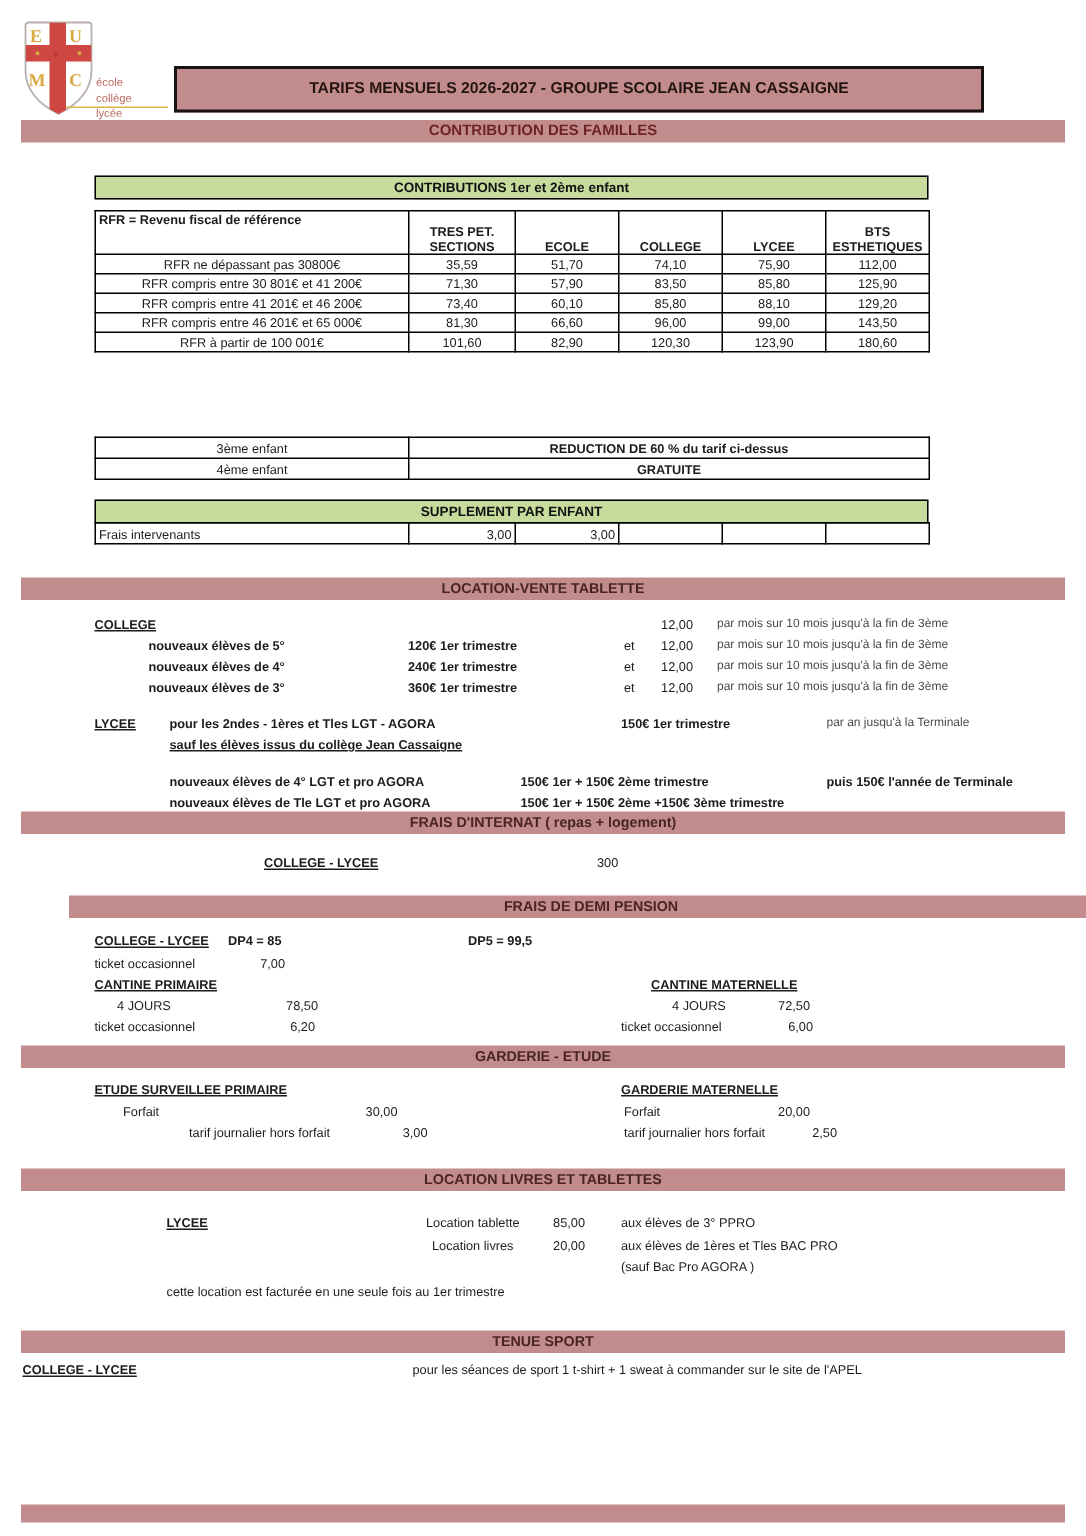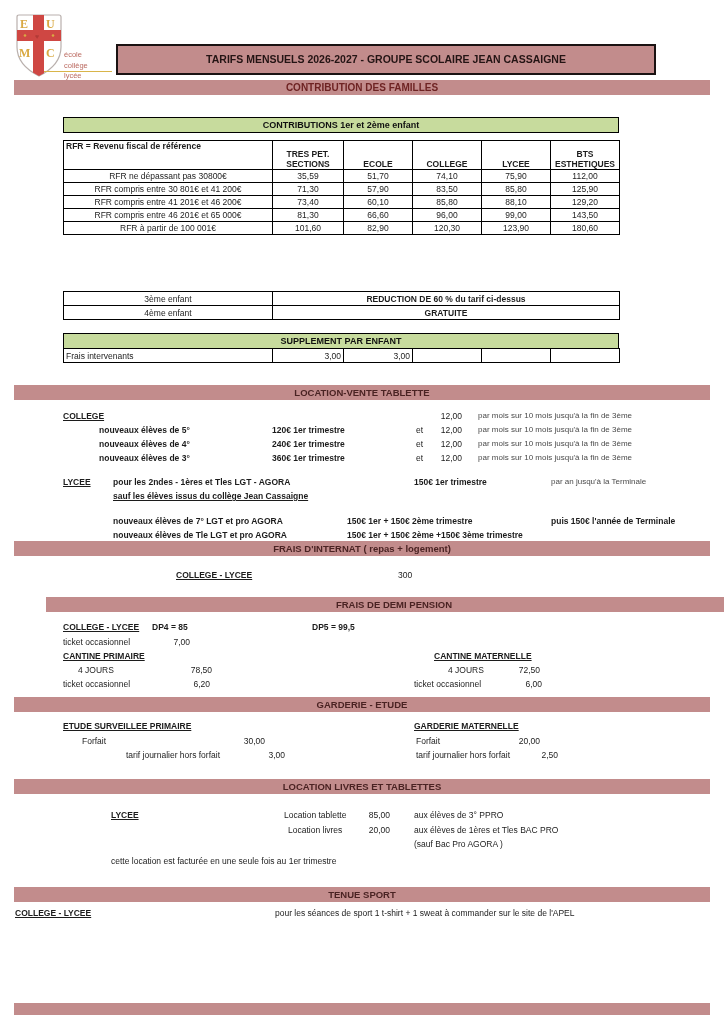--- a/index.html
+++ b/index.html
@@ -201,21 +201,21 @@
   <div class="abs" style="left:0;top:477px;width:724px;height:10px;">
     <span class="abs t b u" style="left:63px;">LYCEE</span>
     <span class="abs t b" style="left:113px;">pour les 2ndes - 1ères  et Tles LGT -  AGORA</span>
     <span class="abs t b" style="left:414px;">150€ 1er trimestre</span>
     <span class="abs t gray" style="left:551px;">par an jusqu'à la Terminale</span>
   </div>
   <div class="abs" style="left:0;top:491px;width:724px;height:10px;">
     <span class="abs t b u" style="left:113px;">sauf les élèves issus du collège Jean Cassaigne</span>
   </div>
   <div class="abs" style="left:0;top:516px;width:724px;height:10px;">
-    <span class="abs t b" style="left:113px;">nouveaux élèves de 7° LGT et  pro AGORA</span>
+    <span class="abs t b" style="left:113px;">nouveaux élèves de 4° LGT et  pro AGORA</span>
     <span class="abs t b" style="left:347px;">150€ 1er + 150€ 2ème trimestre</span>
     <span class="abs t b" style="left:551px;">puis 150€ l'année de Terminale</span>
   </div>
   <div class="abs" style="left:0;top:530px;width:724px;height:10px;">
     <span class="abs t b" style="left:113px;">nouveaux élèves de Tle LGT et pro AGORA</span>
     <span class="abs t b" style="left:347px;">150€ 1er + 150€ 2ème +150€ 3ème trimestre</span>
   </div>
 
   <div class="abs banner-pink" style="top:541px;">FRAIS D'INTERNAT  ( repas + logement)</div>
   <div class="abs" style="left:0;top:570px;width:724px;height:10px;">

